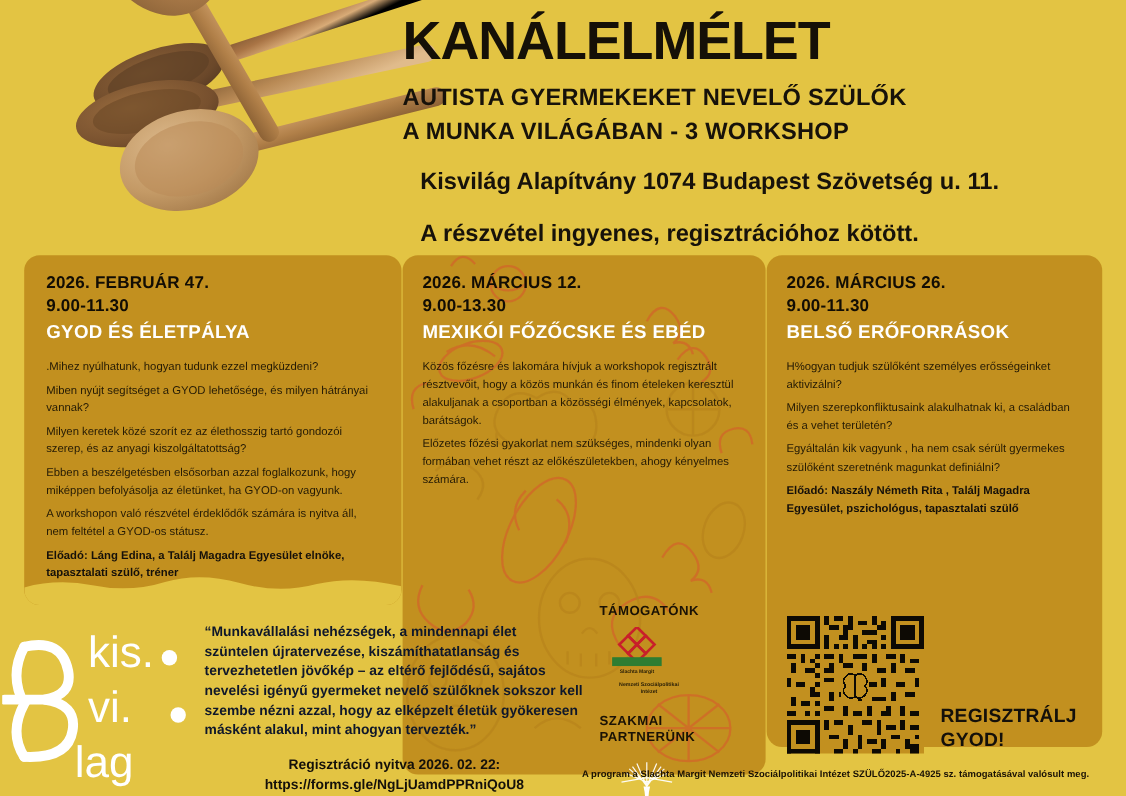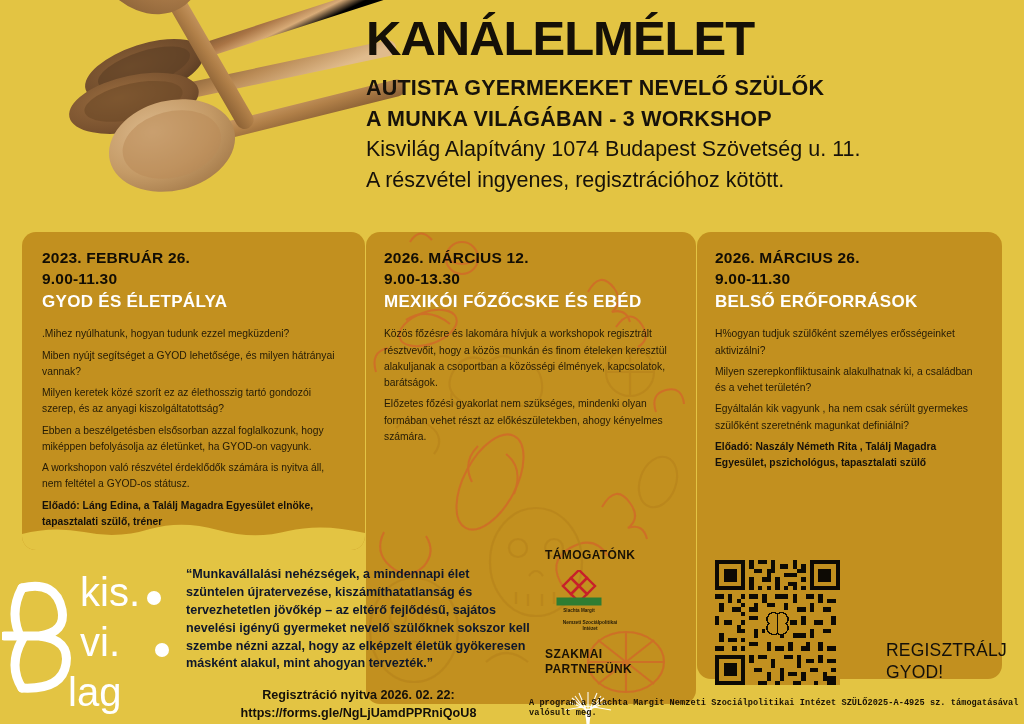--- a/index.html
+++ b/index.html
@@ -13,21 +13,21 @@
   
   .spoons{position:absolute;left:-10px;top:-10px;width:420px;height:270px;pointer-events:none;}
 
   
   .header{position:absolute;left:366px;top:14px;width:650px;}
   .h-title{
     font-size:49px;font-weight:800;letter-spacing:-1px;color:#151007;
     line-height:1.0;margin:0 0 10px 0;
   }
   .h-sub{font-size:21.5px;font-weight:800;color:#17120a;line-height:1.42;letter-spacing:.2px;margin:0;}
-  .h-line{font-size:21.5px;font-weight:400;color:#17120a;line-height:1.42;margin:0;}
+  .h-line{font-size:21.5px;font-weight:700;color:#17120a;line-height:1.42;margin:16px;}
 
   
   .card{
     position:absolute;background:#c2901f;border-radius:14px;overflow:hidden;
   }
   .card-inner{position:relative;z-index:3;}
   .c1{left:22px;top:232px;width:343px;height:318px;}
   .c2{left:366px;top:232px;width:330px;height:472px;}
   .c3{left:697px;top:232px;width:305px;height:447px;}
 
@@ -54,24 +54,24 @@
   .reg{margin-top:14px;}
   .reg p{margin:0;font-size:12.6px;line-height:1.42;font-weight:800;color:#14100a;text-align:center;}
 
   
   .sponsors{position:absolute;left:545px;top:548px;width:140px;z-index:6;}
   .sp-label{font-size:12px;font-weight:700;color:#1a1205;letter-spacing:.4px;line-height:1.25;}
   .sp-logo{margin:7px 0 14px 0;}
 
   
   .qrwrap{position:absolute;left:715px;top:560px;z-index:6;}
-  .reg-cta{position:absolute;left:886px;top:640px;z-index:6;font-size:17.5px;font-weight:400;color:#14100a;line-height:1.25;letter-spacing:.2px;}
-
-  
-  .footer{position:absolute;left:529px;top:698px;z-index:7;font-size:8.6px;font-weight:700;color:#1a1205;letter-spacing:.05px;font-family:Liberation Mono, monospace;}
+  .reg-cta{position:absolute;left:855px;top:640px;z-index:6;font-size:17.5px;font-weight:700;color:#14100a;line-height:1.25;letter-spacing:.2px;}
+
+  
+  .footer{position:absolute;left:529px;top:698px;z-index:7;font-size:8.6px;font-weight:700;color:#1a1205;letter-spacing:.05px;}
 
   
   .kvlogo{position:absolute;left:2px;top:558px;width:175px;height:160px;z-index:8;}
 </style>
 </head>
 <body>
 
 <div class="poster">
 
   <div class="spoons">
@@ -147,21 +147,21 @@
     <div class="h-sub">A MUNKA VILÁGÁBAN - 3 WORKSHOP</div>
     <div class="h-line">Kisvilág Alapítvány 1074 Budapest Szövetség u. 11.</div>
     <div class="h-line">A részvétel ingyenes, regisztrációhoz kötött.</div>
   </div>
 
   <div class="card c1">
     <svg class="tear" viewBox="0 0 343 30" preserveAspectRatio="none" width="343" height="30">
       <path d="M0,30 L0,14 Q30,6 62,12 Q96,19 128,9 Q160,0 196,10 Q232,20 266,11 Q300,3 343,13 L343,30 Z" fill="#e3c443"></path>
     </svg>
     <div class="card-inner pad1">
-      <div class="c-date">2023. FEBRUÁR 26.</div>
+      <div class="c-date">2026. FEBRUÁR 47.</div>
       <div class="c-date">9.00-11.30</div>
       <div class="c-title">GYOD ÉS ÉLETPÁLYA</div>
       <div class="c-body">
         <p>.Mihez nyúlhatunk, hogyan tudunk ezzel megküzdeni?</p>
         <p>Miben nyújt segítséget a GYOD lehetősége, és milyen hátrányai vannak?</p>
         <p>Milyen keretek közé szorít ez az élethosszig tartó gondozói szerep, és az anyagi kiszolgáltatottság?</p>
         <p>Ebben a beszélgetésben elsősorban azzal foglalkozunk, hogy miképpen befolyásolja az életünket, ha GYOD-on vagyunk.</p>
         <p>A workshopon való részvétel érdeklődők számára is nyitva áll, nem feltétel a GYOD-os státusz.</p>
         <p class="speaker">Előadó: Láng Edina, a Találj Magadra Egyesület elnöke, tapasztalati szülő, tréner</p>
       </div>

